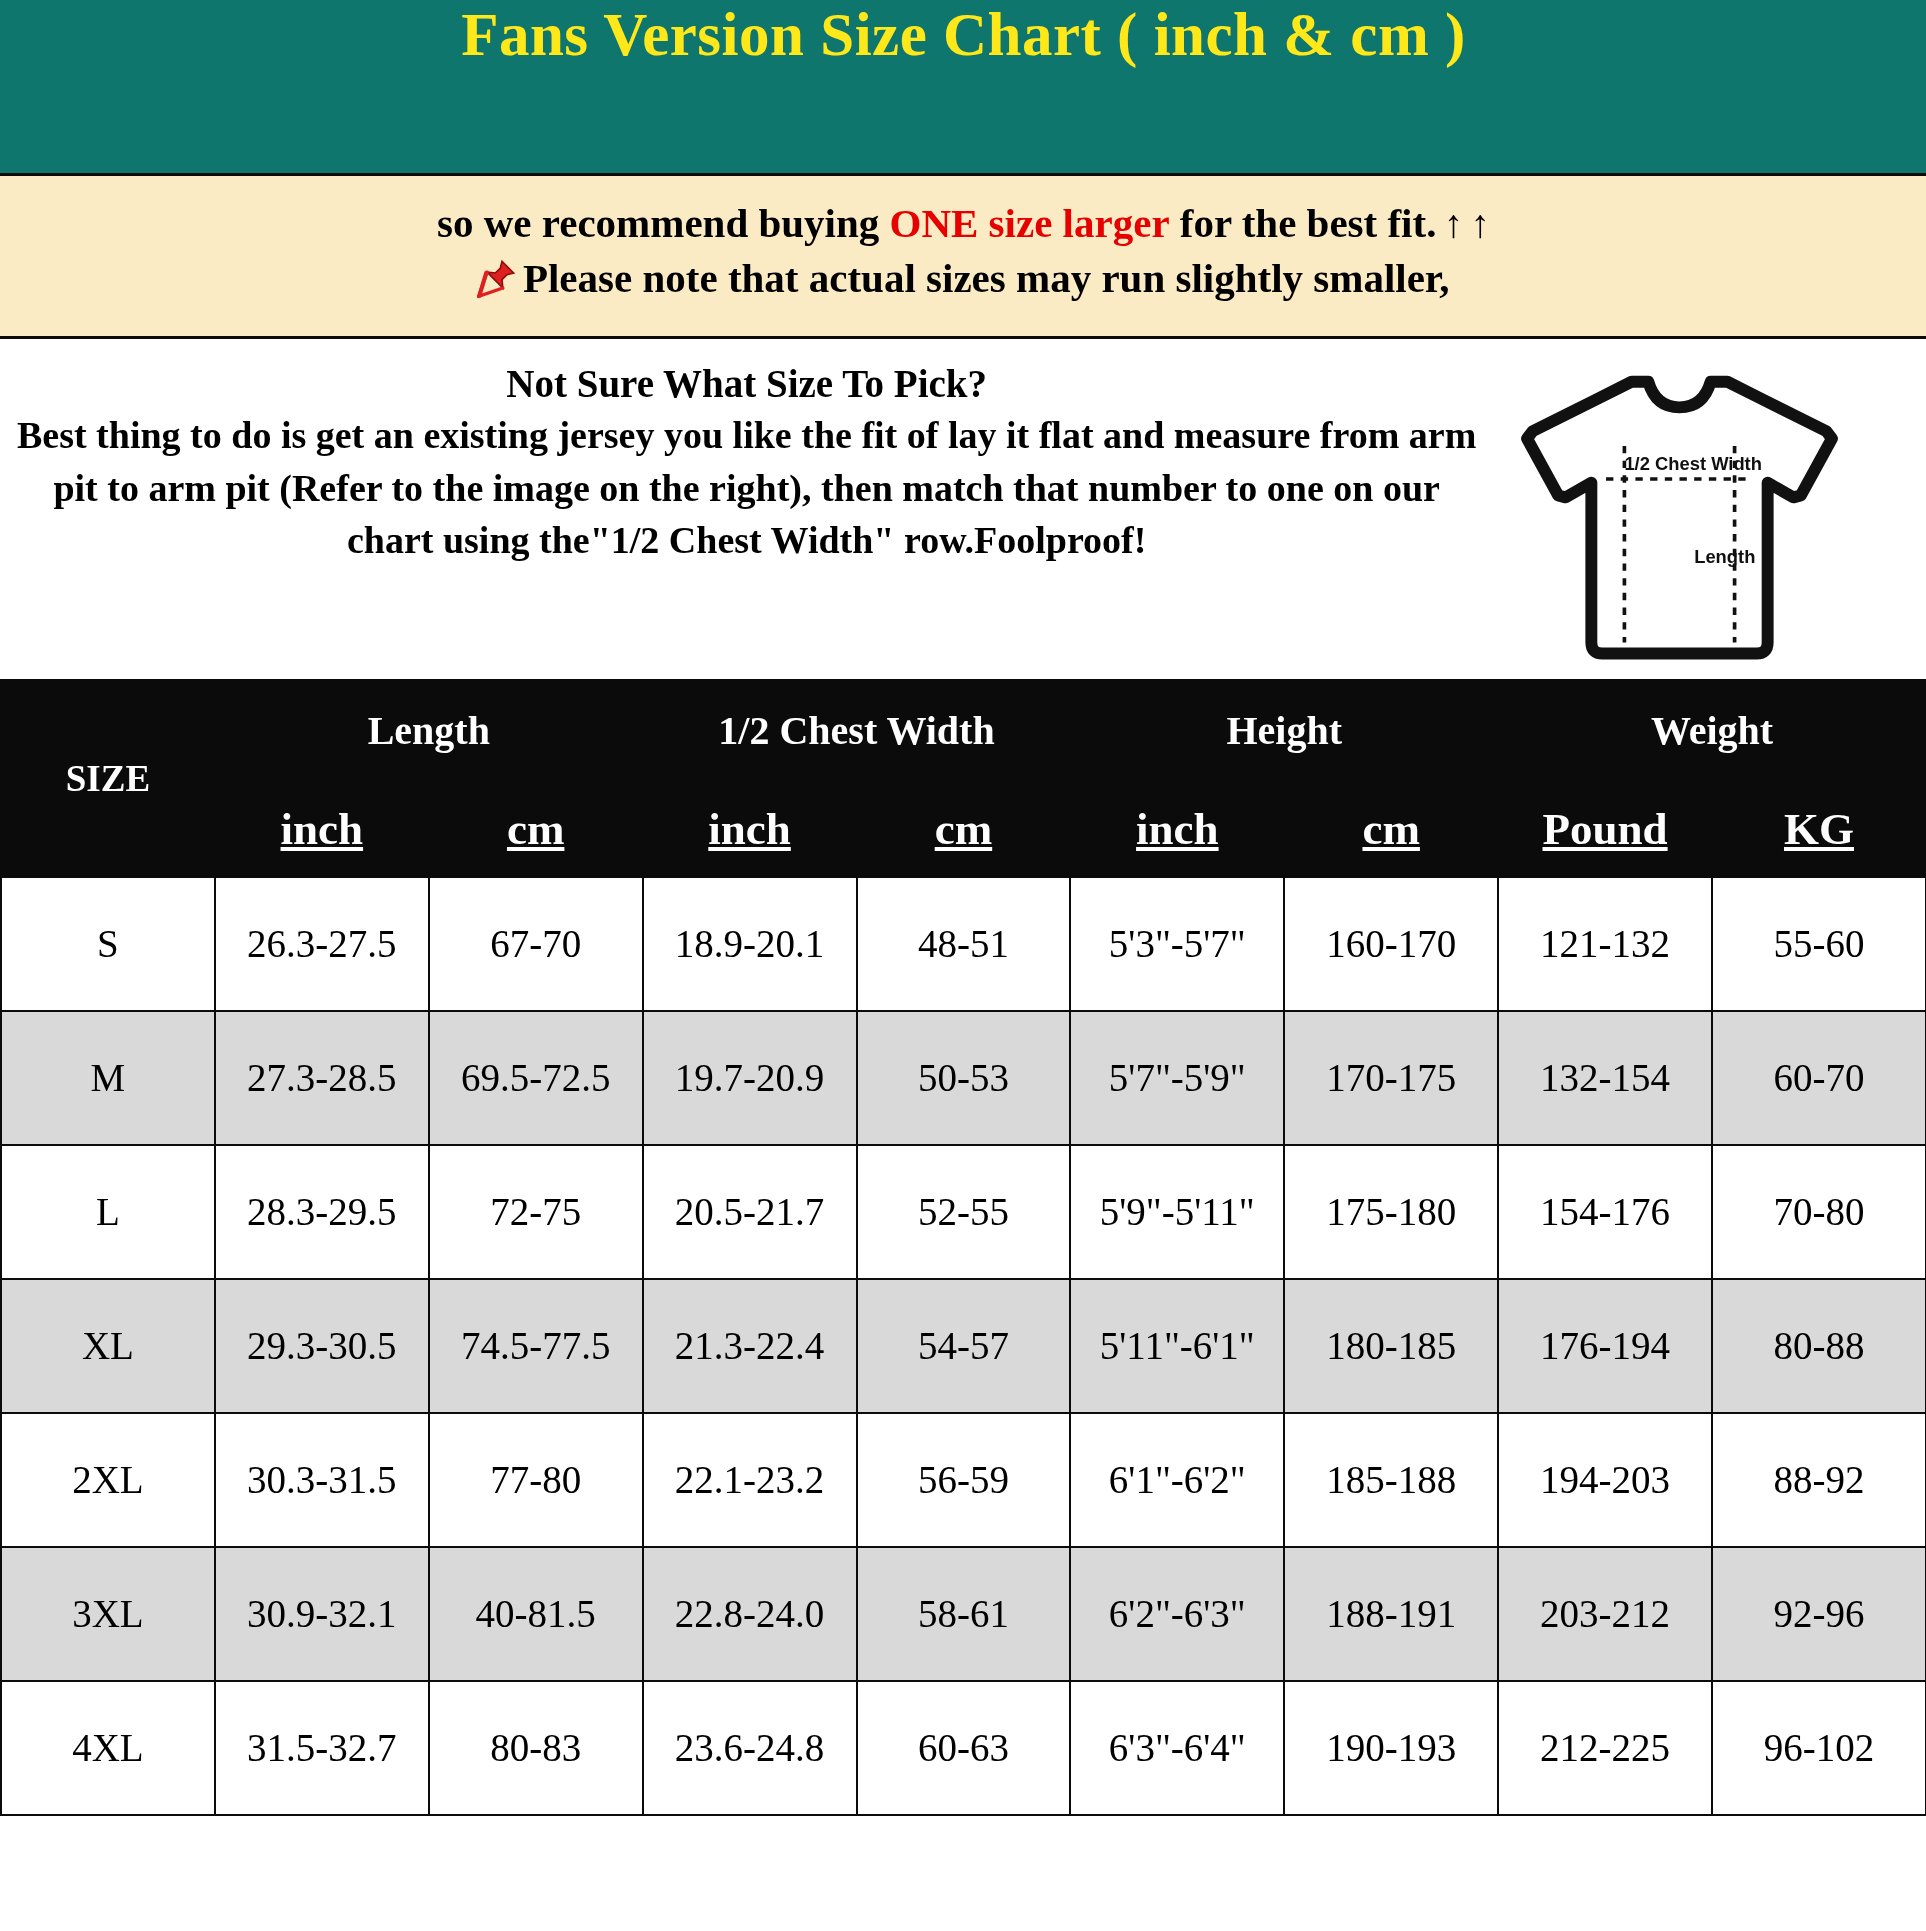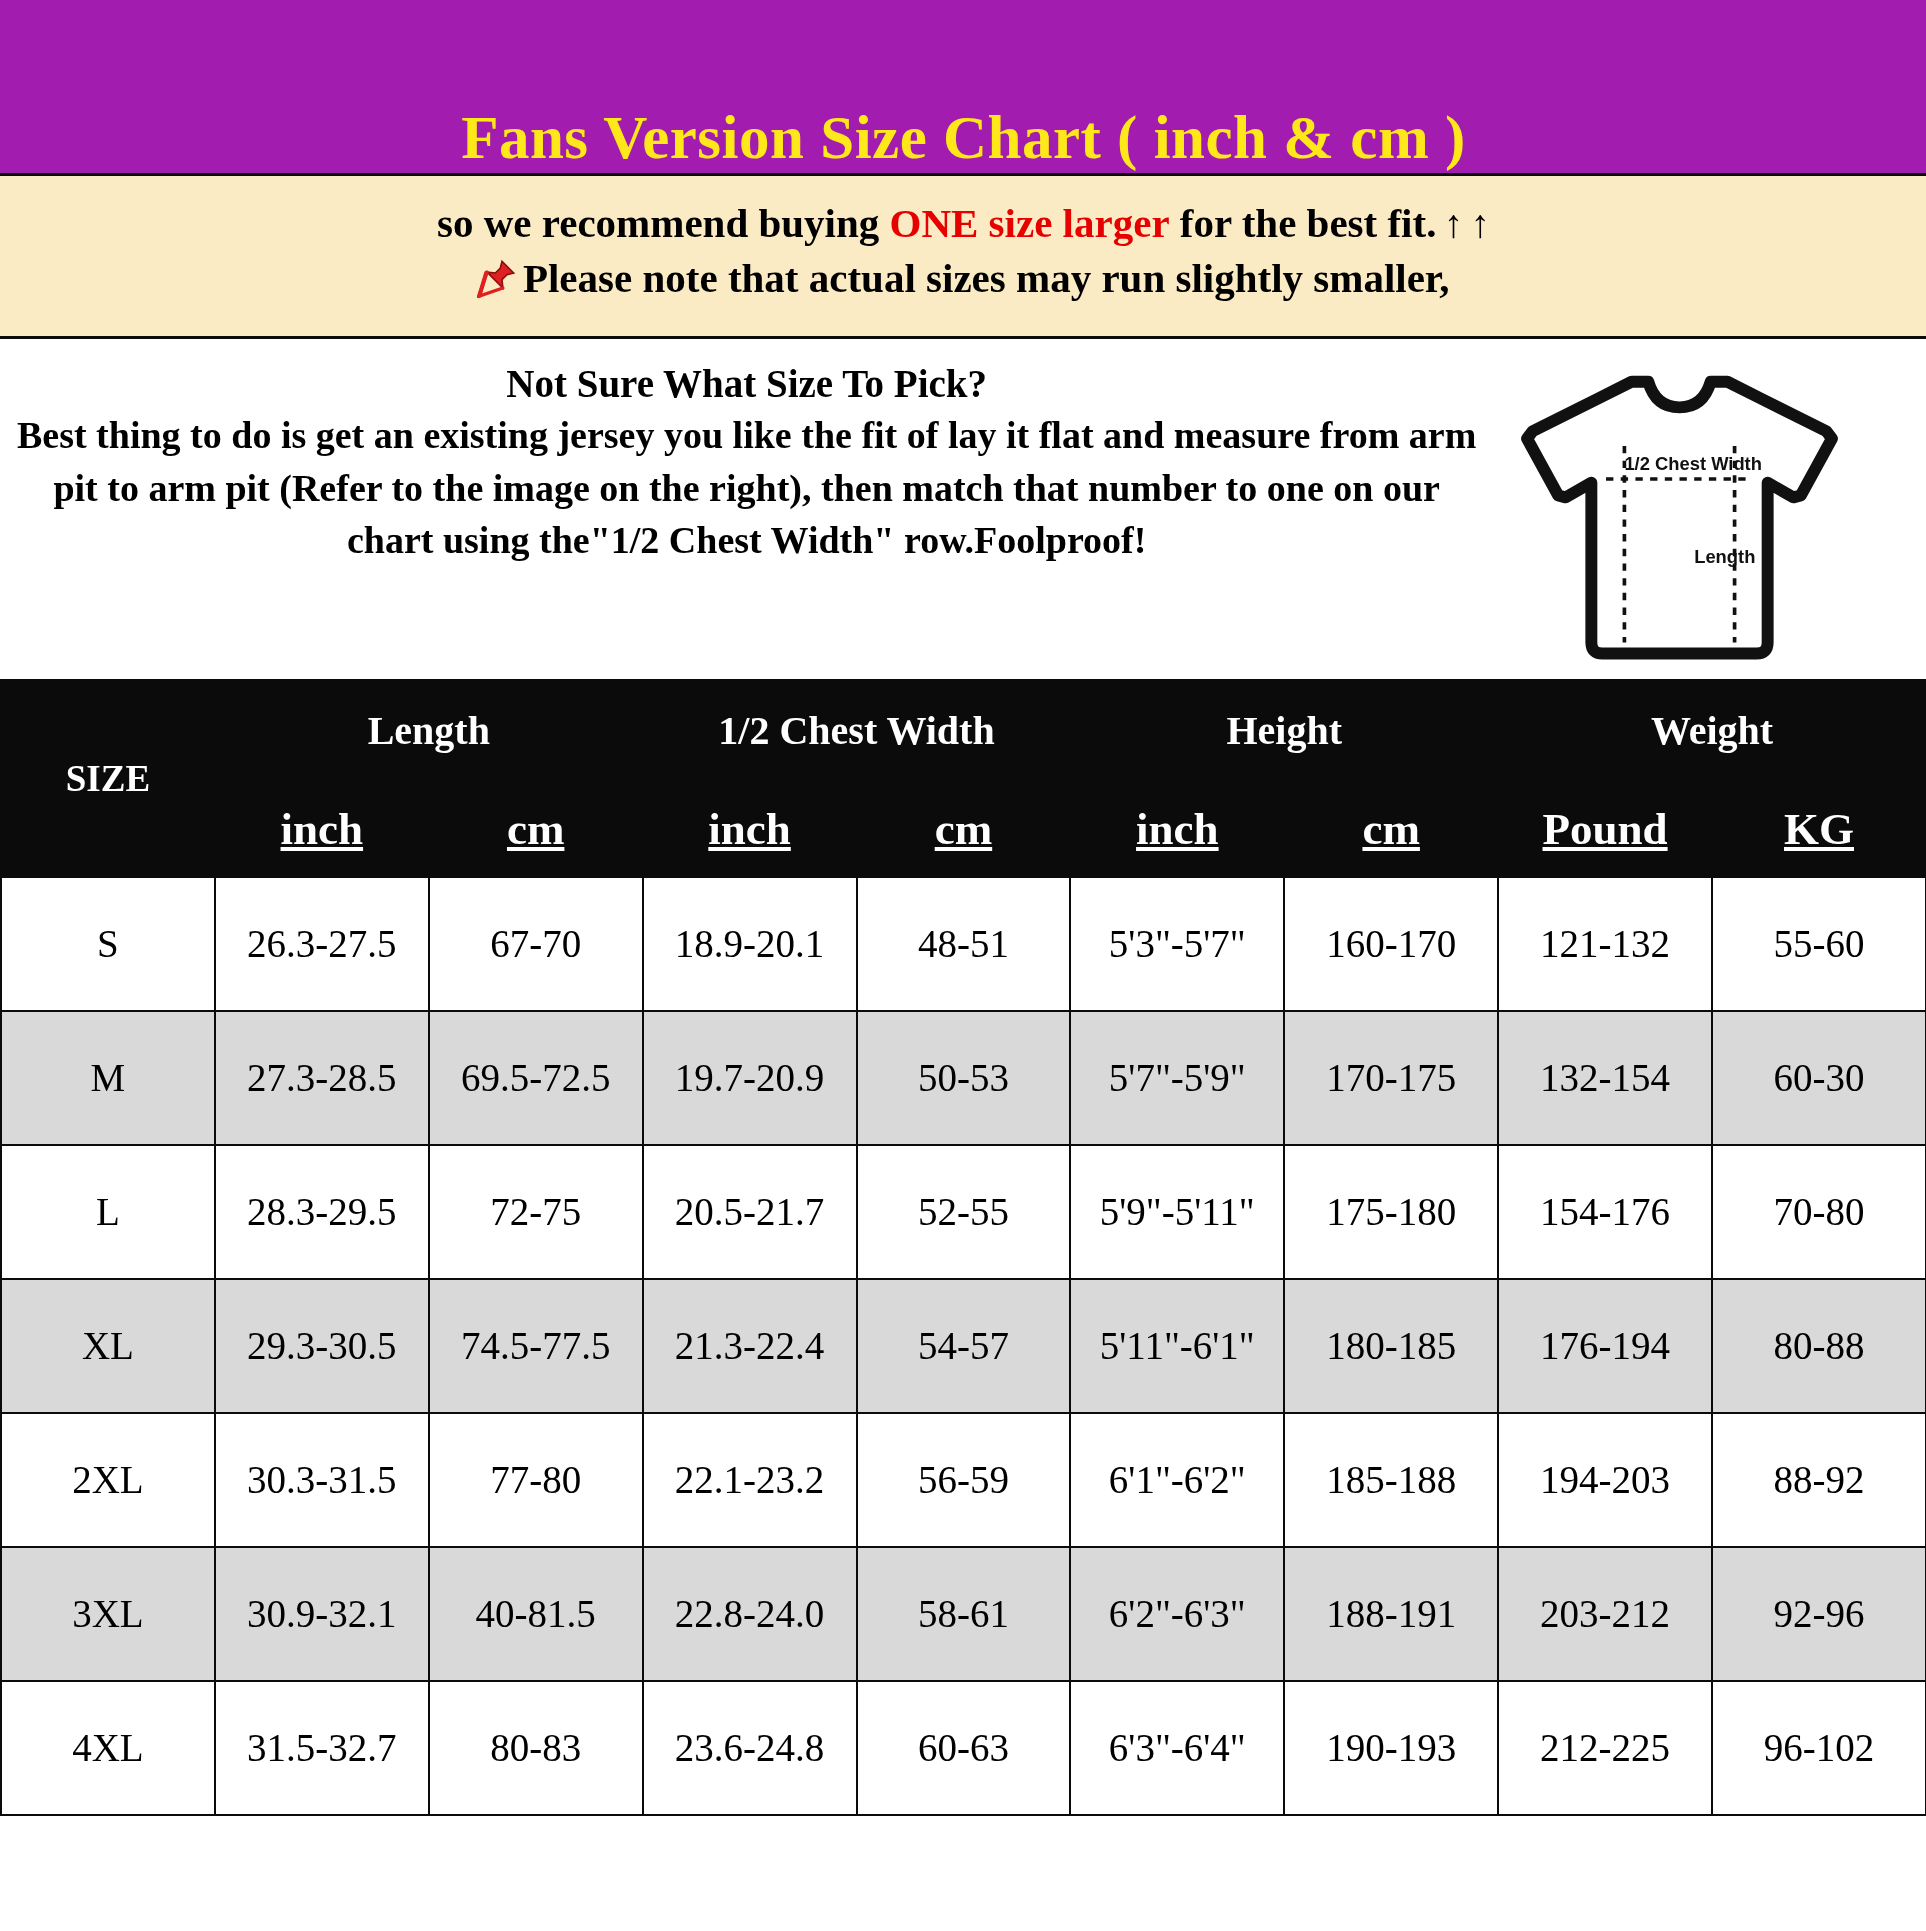--- a/index.html
+++ b/index.html
@@ -18,24 +18,24 @@
     width: 1927px;
     height: 1931px;
     box-sizing: border-box;
     display: flex;
     flex-direction: column;
     background: #fff;
   }
 
   
   .title-bar {
-    background: #a21caf;
+    background: #0f766e;
     height: 173px;
     display: flex;
-    align-items: flex-end;
+    align-items: flex-start;
     justify-content: center;
   }
   .title-bar .title {
     color: #ffe81a;
     font-size: 61px;
     font-weight: bold;
     letter-spacing: 0.5px;
     font-family: "Liberation Serif", serif;
   }
 
@@ -219,21 +219,21 @@
       </tr>
       <tr class="alt">
         <td class="size-cell">M</td>
         <td>27.3-28.5</td>
         <td>69.5-72.5</td>
         <td>19.7-20.9</td>
         <td>50-53</td>
         <td>5'7"-5'9"</td>
         <td>170-175</td>
         <td>132-154</td>
-        <td>60-30</td>
+        <td>60-70</td>
       </tr>
       <tr>
         <td class="size-cell">L</td>
         <td>28.3-29.5</td>
         <td>72-75</td>
         <td>20.5-21.7</td>
         <td>52-55</td>
         <td>5'9"-5'11"</td>
         <td>175-180</td>
         <td>154-176</td>

